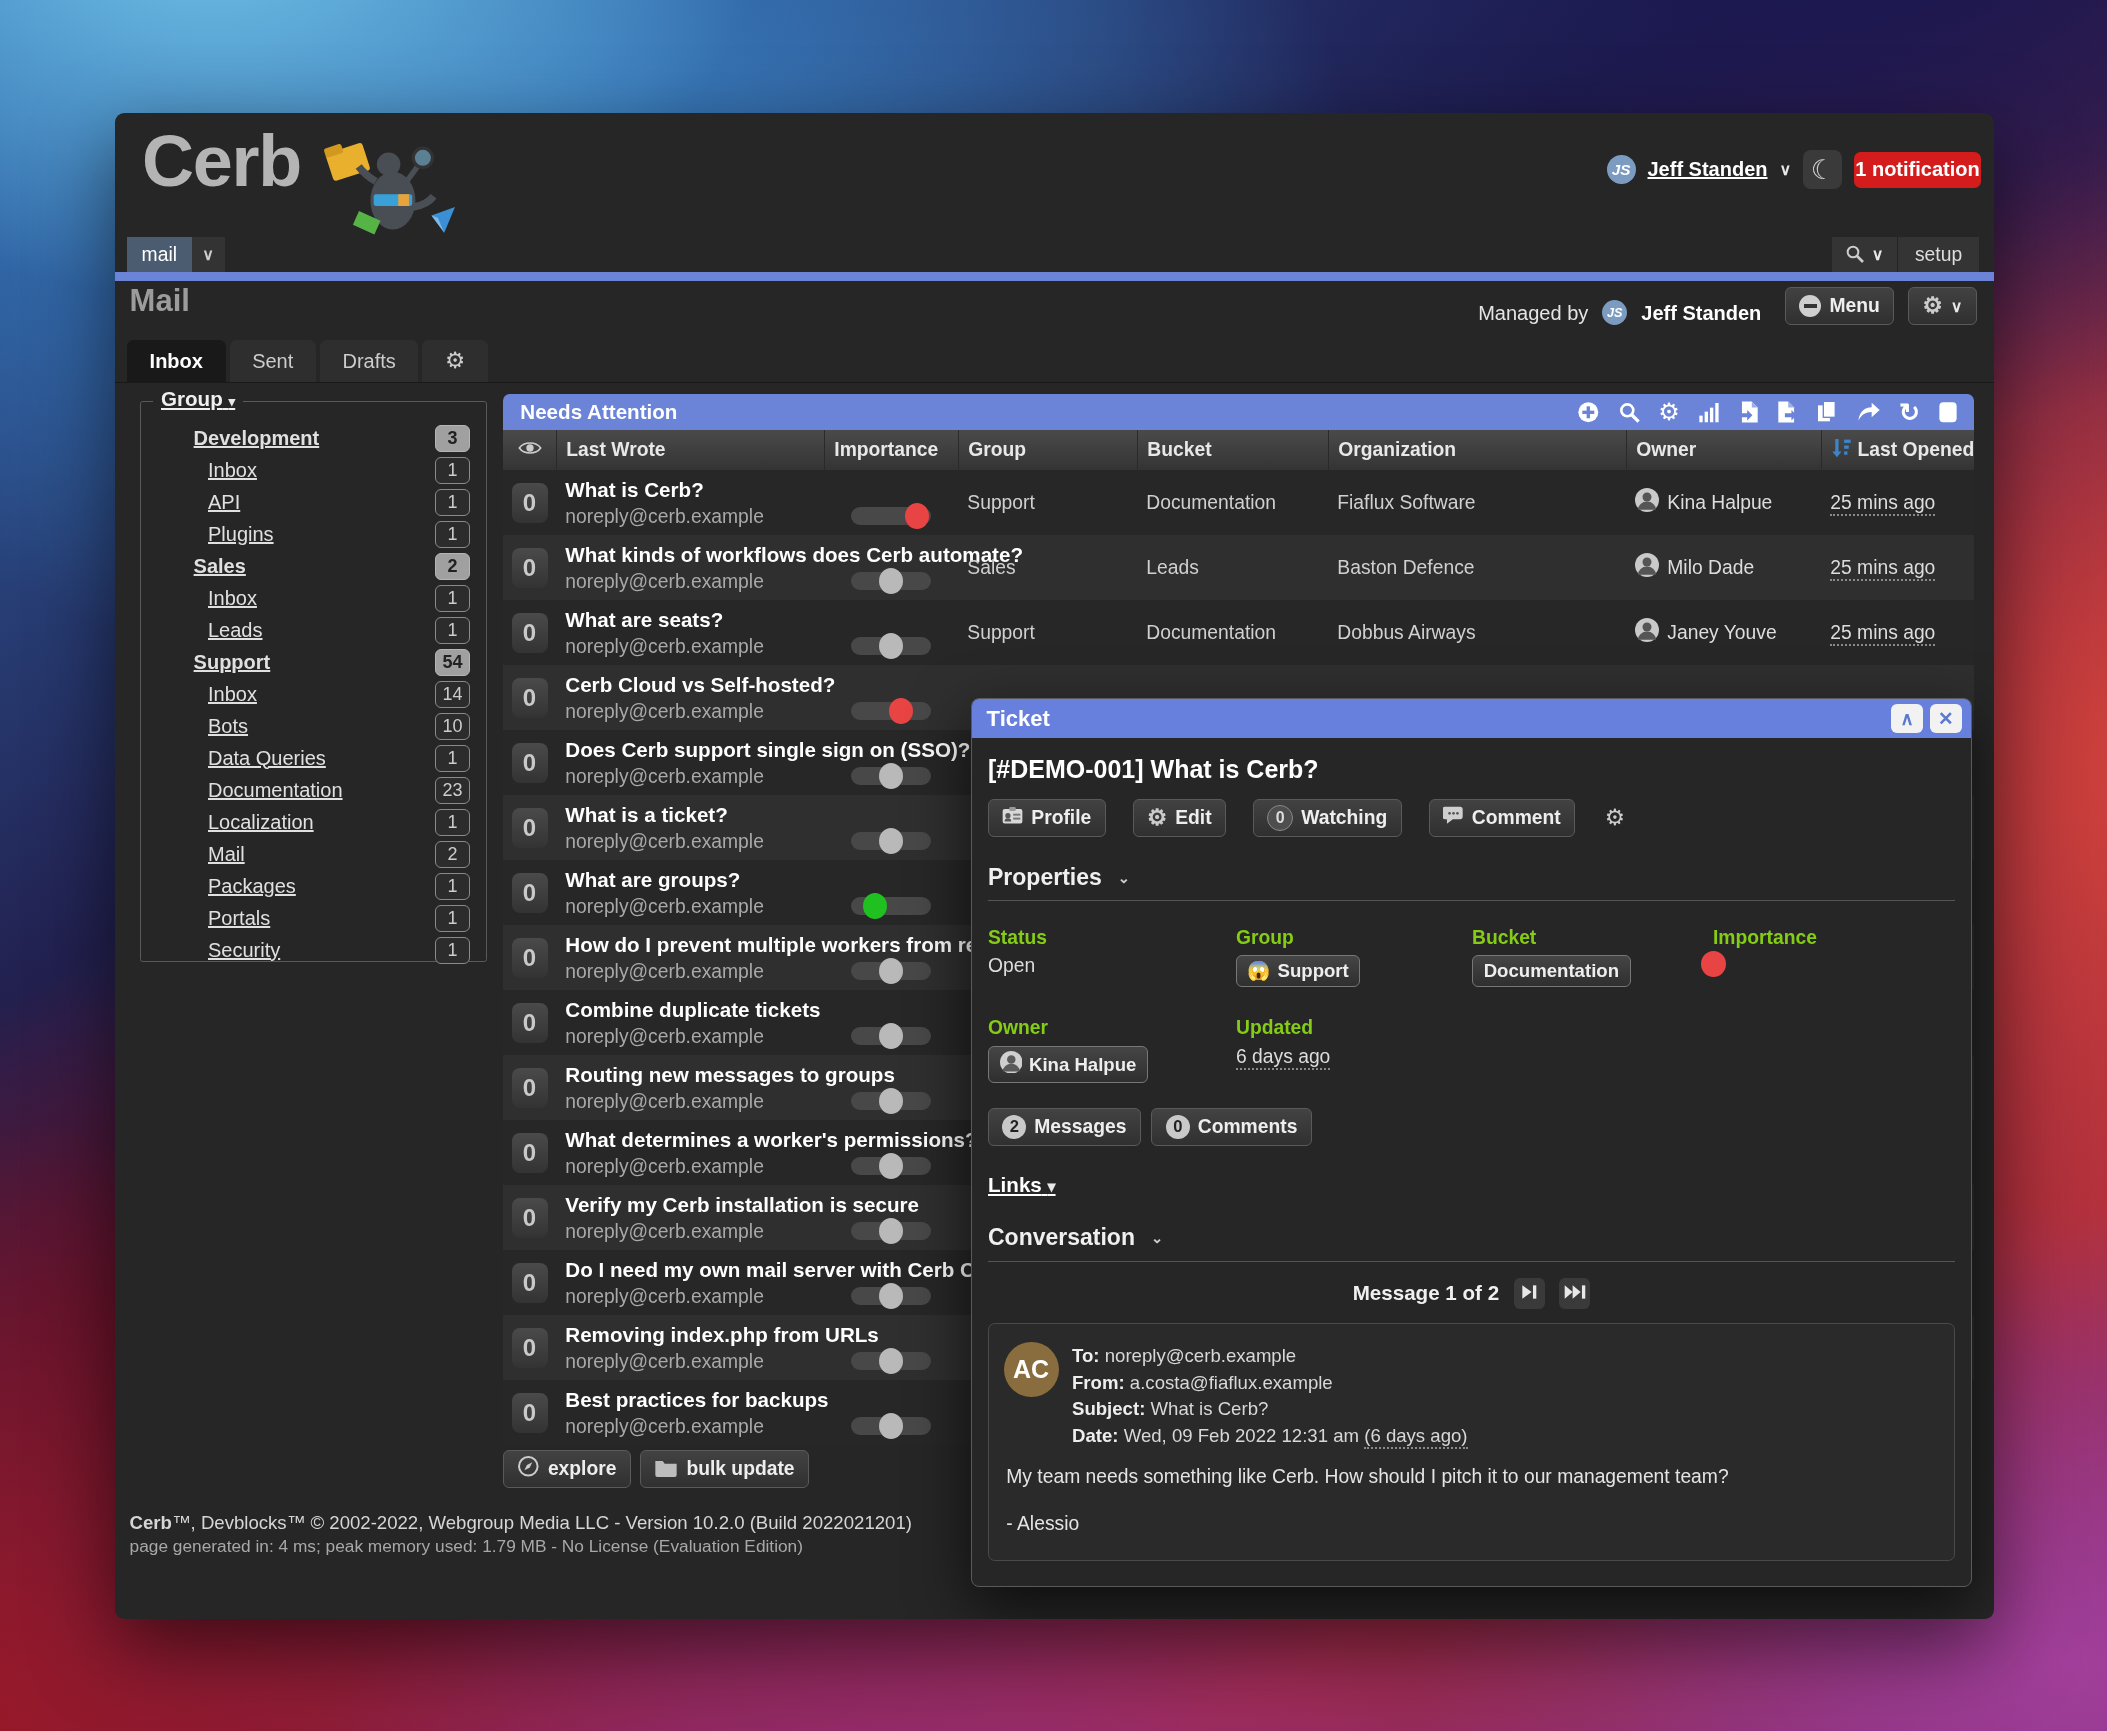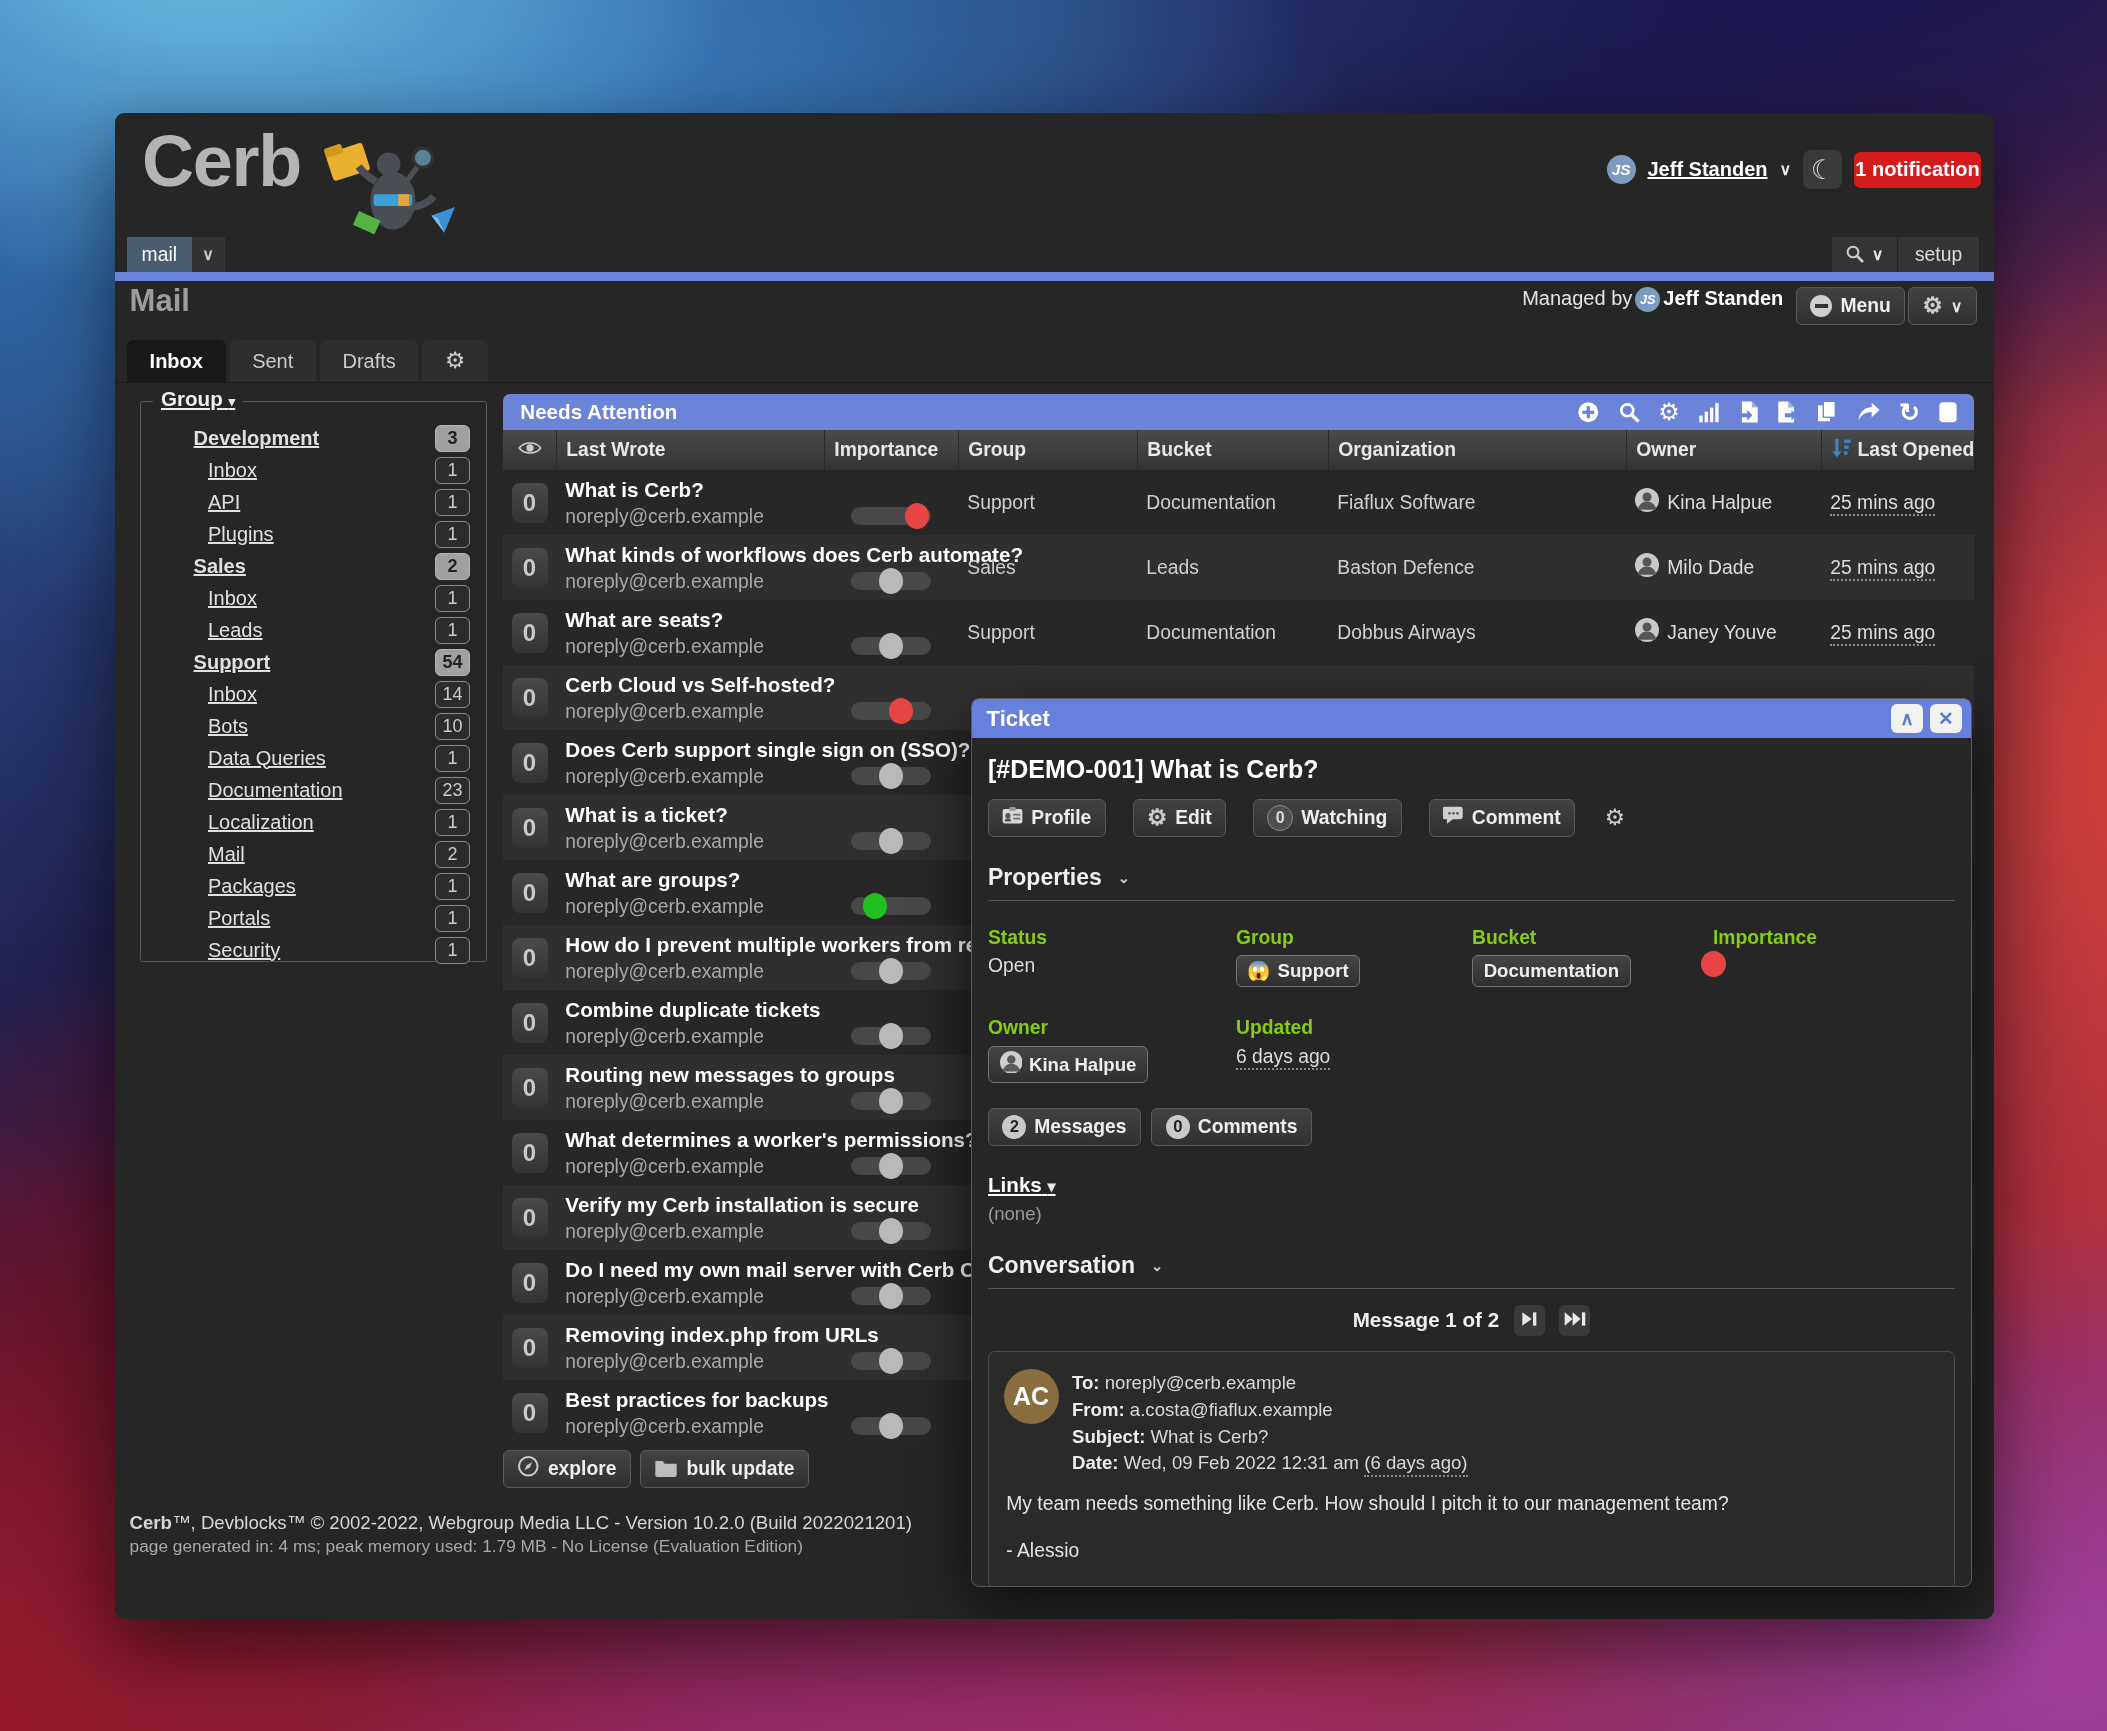--- a/index.html
+++ b/index.html
@@ -32,21 +32,21 @@
   
   .toptabs-left{position:absolute;left:12px;top:124px;display:flex;height:35px;}
   .tab-mail{background:#4c5c70;color:#fff;font-size:19.3px;display:flex;align-items:center;padding:0 14.6px;}
   .tab-mail-chev{background:#333;color:#ccc;display:flex;align-items:center;padding:0 10.7px;font-size:16px;font-weight:bold;}
   .toptabs-right{position:absolute;right:14.6px;top:124px;display:flex;height:35px;}
   .tab-search{background:#343434;display:flex;align-items:center;gap:6.7px;padding:0 13.3px;border-right:1.3px solid #242424;}
   .tab-setup{background:#343434;color:#ddd;font-size:19.3px;display:flex;align-items:center;padding:0 17.3px;}
   .accentbar{position:absolute;left:0;top:159px;width:100%;height:8.7px;background:#6b84d8;}
   
   .page-title{position:absolute;left:14.6px;top:170px;font-size:31px;font-weight:bold;color:#9c9c9c;}
-  .managed{position:absolute;right:17.3px;top:174px;display:flex;align-items:flex-start;gap:3px;font-size:20px;color:#e4e4e4;}
+  .managed{position:absolute;right:17.3px;top:174px;display:flex;align-items:flex-end;gap:14px;font-size:20px;color:#e4e4e4;}
   .managed b{color:#fff;}
   .avatar-js.small{width:25px;height:25px;font-size:12.7px;}
   .btn{display:inline-flex;align-items:center;gap:8px;background:linear-gradient(#424242,#303030);
     border:0.7px solid #5a5a5a;border-radius:6px;color:#eee;font-weight:bold;font-size:19.3px;padding:0 13.3px;height:36px;}
   .circle-minus{width:22.6px;height:22.6px;border-radius:50%;background:#cfcfcf;position:relative;}
   .circle-minus:after{content:"";position:absolute;left:4.7px;top:9.3px;width:13.3px;height:4px;background:#333;}
   .gearglyph{font-size:22.6px;color:#ccc;line-height:1;}
   
   .viewtabs{position:absolute;left:12px;top:226px;display:flex;gap:4px;align-items:flex-end;height:43px;}
   .vtab{background:#2e2e2e;color:#ccc;font-size:20px;padding:9.3px 22.6px;border-radius:6.7px 6.7px 0 0;}
@@ -834,21 +834,20 @@
           <span>Messages</span>
         </span>
         <span class="btn">
           <span class="count-circle">0</span>
           <span>Comments</span>
         </span>
       </div>
 
       <div>
         <span class="links-label"><span>Links</span> <span class="chev">▾</span></span>
-        <div class="links-none">(none)</div>
       </div>
 
       <div class="sec-head">
         <span>Conversation</span>
           <span class="chev">⌄</span>
       </div>
       <hr class="sec-hr">
 
       <div class="pager">
         <span class="pager-label">Message 1 of 2</span>

